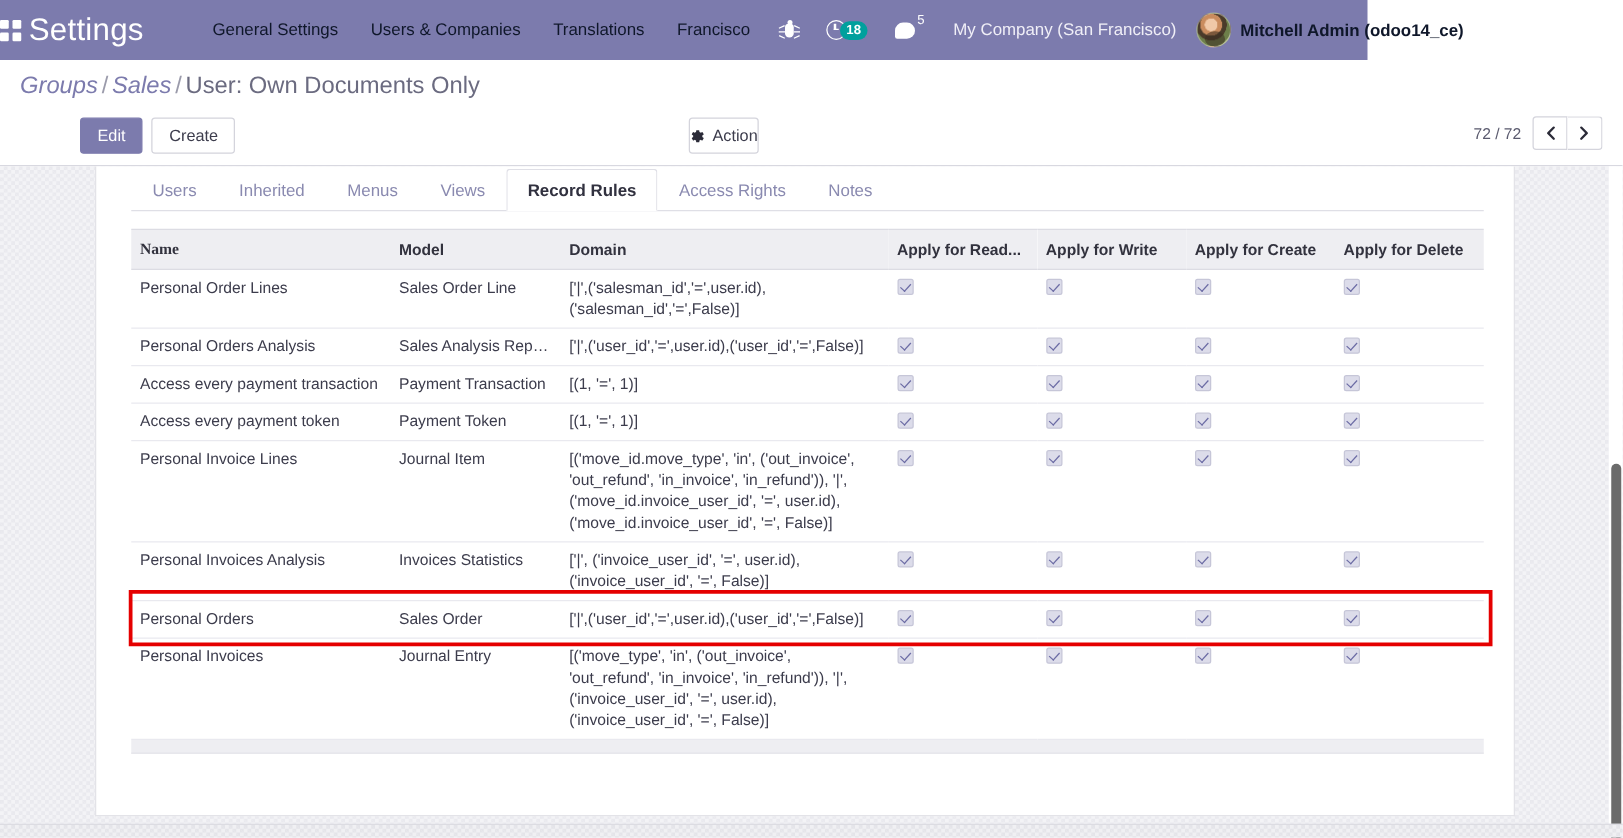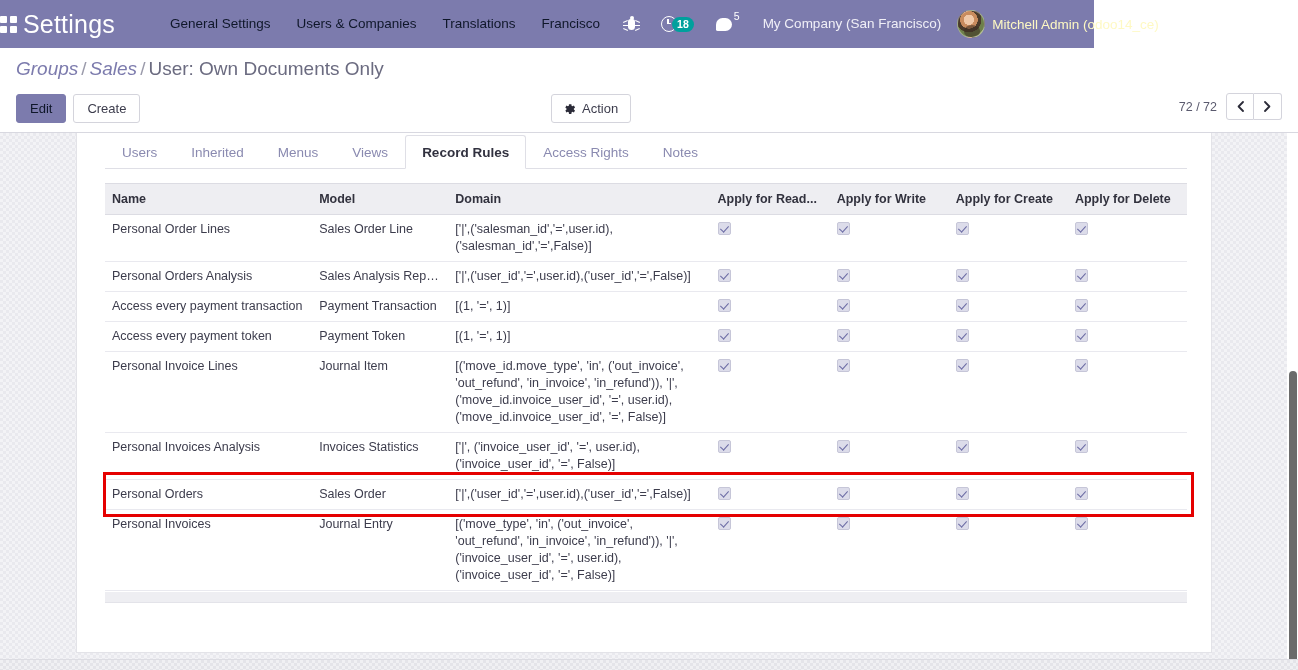--- a/index.html
+++ b/index.html
@@ -80,47 +80,47 @@
     width: 28px; height: 28px; border-radius: 50%;
     background: radial-gradient(circle at 42% 34%, #f0c9a8 0 22%, #c98c5e 23% 38%, #4a3b2a 39% 54%, #6d7f4a 55% 74%, #8e9c63 75% 100%);
     border: 1px solid rgba(255,255,255,.35);
     overflow: hidden; position: relative; flex: none;
   }
   .avatar::after {
     content: ""; position: absolute; left: 6px; top: 14px;
     width: 16px; height: 12px; border-radius: 50% 50% 45% 45%;
     background: rgba(58,46,32,.55);
   }
-  .user-name { font-size: 13.5px; color: #fef9c3; white-space: nowrap; }
+  .user-name { font-size: 13.5px; color: #0f172a; white-space: nowrap; font-weight: bold; }
 
   
   .control-panel {
     position: absolute; top: 48px; left: 0; width: 1298px; height: 85px;
     background: #ffffff; border-bottom: 1px solid #d8d8e0;
   }
   .breadcrumb {
     position: absolute; left: 16px; top: 10px;
     font-size: 19px; color: #6b6b80; white-space: nowrap;
   }
   .breadcrumb .bc-link { color: #7c7bad; cursor: pointer; font-style: italic; }
   .breadcrumb .sep { color: #9b9bab; padding: 0 3px; }
   .breadcrumb .bc-current { color: #6b6b80; }
 
   .btn-row { position: absolute; left: 16px; top: 46px; display: flex; gap: 7px; }
   .btn {
     font-size: 13px; border-radius: 3px; padding: 6px 13px;
     cursor: pointer; line-height: 15px; white-space: nowrap;
   }
-  .btn-primary { background: #7c7bad; color: #0f172a; border: 1px solid #7c7bad; }
+  .btn-primary { background: #7c7bad; color: #ffffff; border: 1px solid #7c7bad; margin-left: 48px; }
   .btn-secondary { background: #fff; color: #3c3c4c; border: 1px solid #d4d4dc; }
 
   .action-wrap { position: absolute; left: 551px; top: 46px; }
   .btn-action {
     background: #fff; border: 1px solid #d4d4dc; border-radius: 3px;
-    font-size: 13px; color: #3c3c4c; padding: 6px 12px;
+    font-size: 13px; color: #3c3c4c; padding: 6px 0;
     display: flex; align-items: center; gap: 6px; cursor: pointer;
   }
   .gear-icon { width: 12px; height: 12px; position: relative; flex: none; }
   .gear-icon svg { display: block; }
 
   .pager { position: absolute; right: 16px; top: 45px; display: flex;
     align-items: center; gap: 9px; }
   .pager-count { font-size: 12.5px; color: #5a5a6e; white-space: nowrap; }
   .pager-btns { display: flex; }
   .pg-btn {
@@ -169,21 +169,21 @@
     font-size: 12.5px; font-weight: 700; color: #32323e;
     text-align: left; padding: 8px 8px 8px 7px; vertical-align: middle;
     white-space: nowrap; overflow: hidden; text-overflow: ellipsis;
   }
   table.o-list tbody td {
     border-bottom: 1px solid #e9e9ef;
     font-size: 12.5px; color: #3c3c4c; padding: 6px 8px 6px 7px;
     vertical-align: top; line-height: 17px;
   }
   .td-domain { white-space: pre-line; }
-  .col-name { width: 207px; }
+  .col-name { width: 207px; font-family: Liberation Serif, serif; }
   .col-model { width: 136px; }
   .col-domain { width: 262px; }
   .col-chk { width: 119px; }
 
   .cb {
     width: 13px; height: 13px; background: #dcdcea;
     border: 1px solid #c6c6d8; border-radius: 2px;
     display: inline-block; position: relative; vertical-align: top;
     margin-top: 1px;
   }

